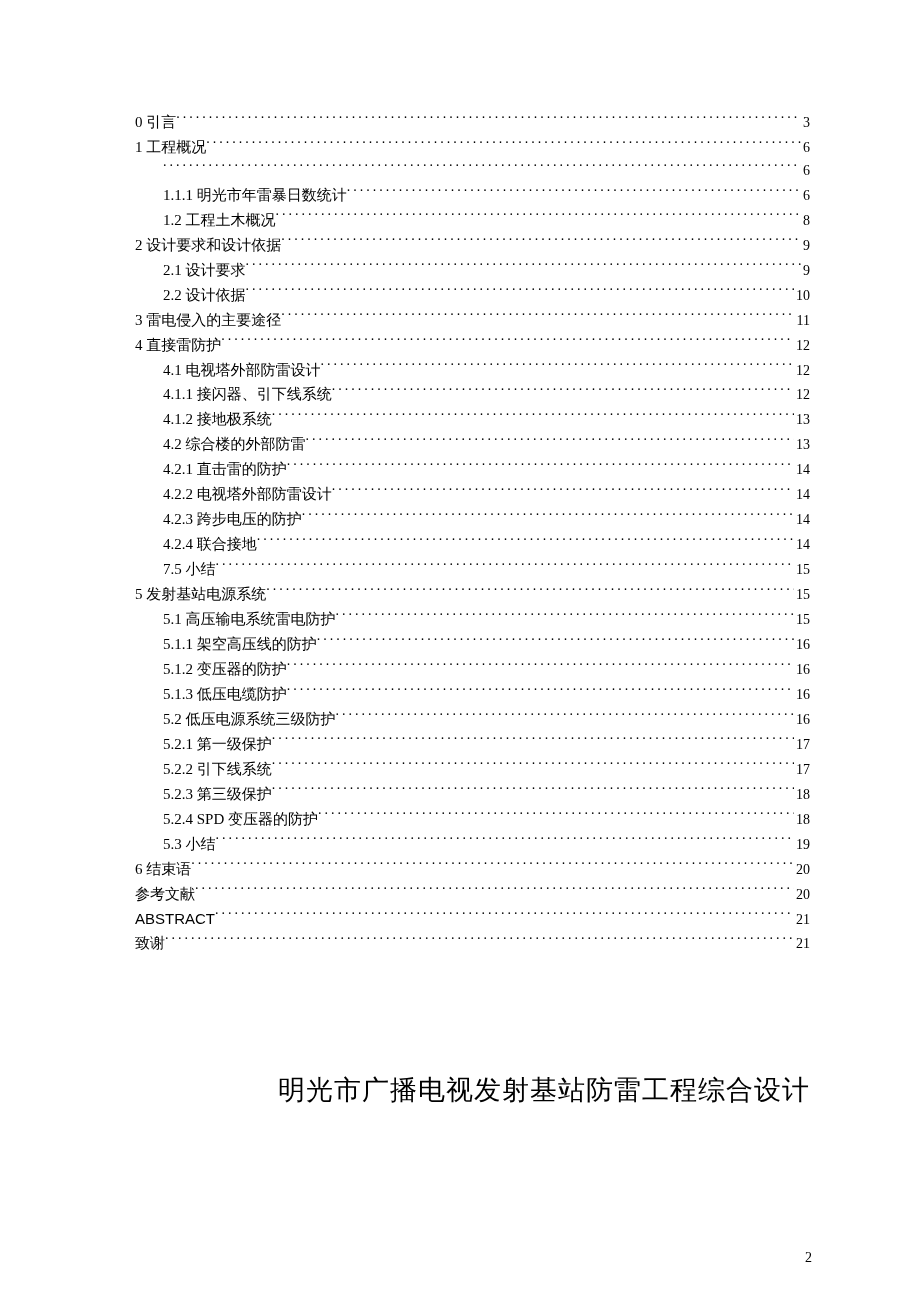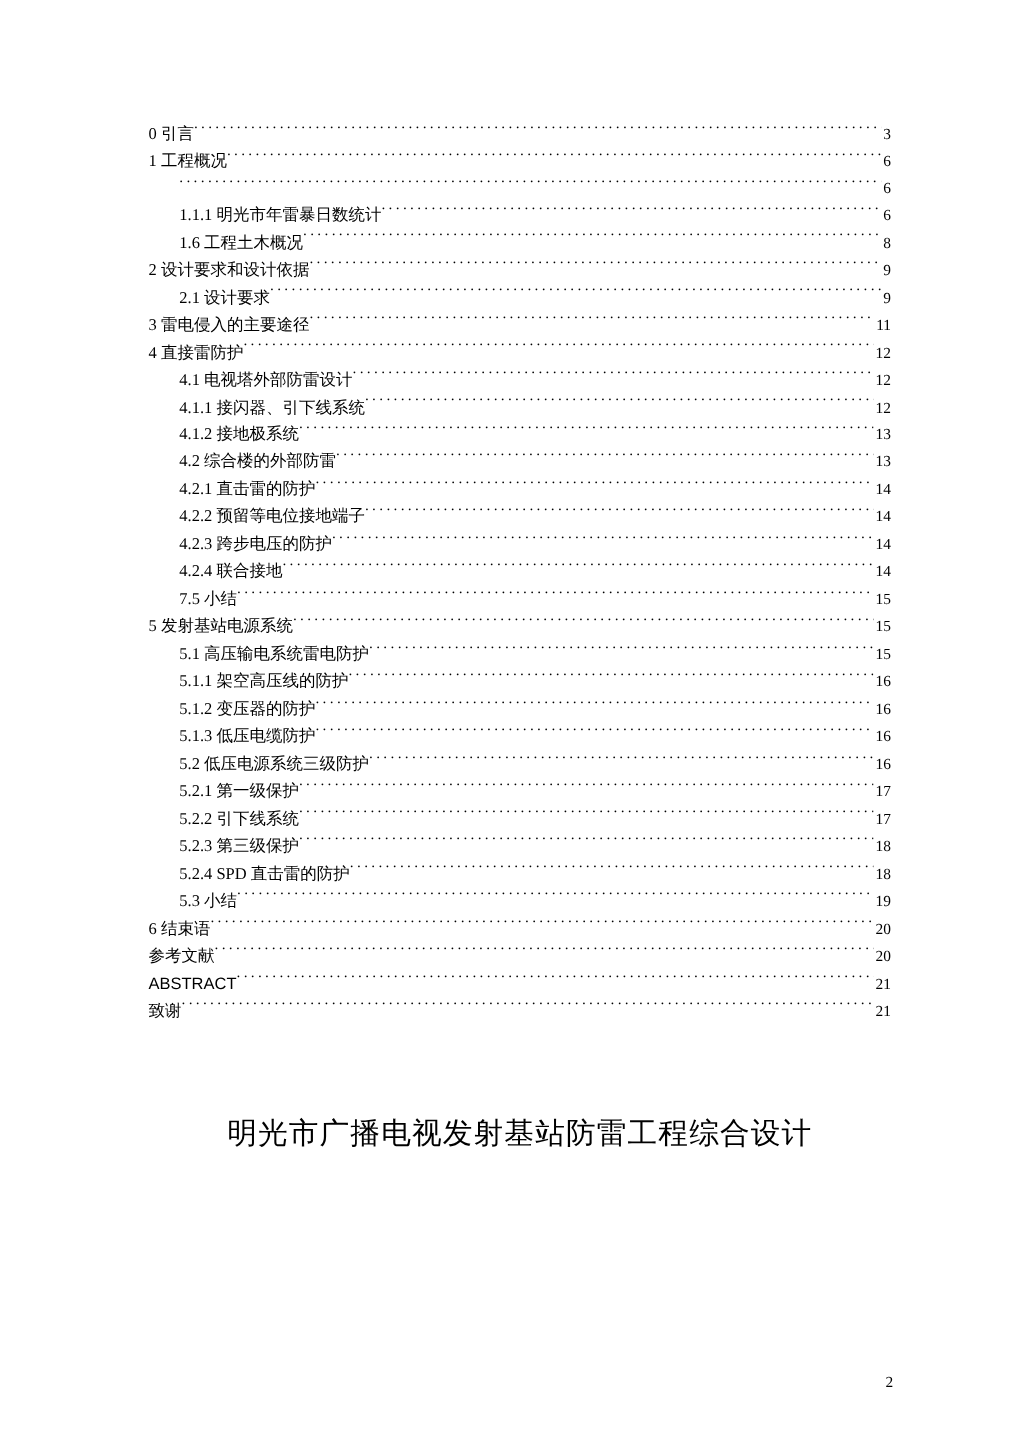--- a/index.html
+++ b/index.html
@@ -46,24 +46,24 @@
       font-family: "Times New Roman", serif;
       font-size: 14px;
     }
     .toc-page {
       flex: 0 0 auto;
       font-family: "Times New Roman", serif;
       font-size: 14px;
       padding-left: 2px;
     }
     .doc-title {
-      text-align: center;
+      text-align: right;
       font-size: 27px;
       font-weight: normal;
-      margin-top: 80px;
+      margin-top: 116px;
       letter-spacing: 1px;
       font-family: "SimSun", "宋体", serif;
     }
     .page-number {
       position: absolute;
       bottom: 36px;
       right: 108px;
       font-family: "Times New Roman", serif;
       font-size: 14px;
       color: #000;
@@ -88,34 +88,39 @@
       <div class="toc-entry indent-1">
         <span class="toc-leader"></span>
         <span class="toc-page">6</span>
       </div>
       <div class="toc-entry indent-1">
         <span class="toc-title">1.1.1 明光市年雷暴日数统计</span>
         <span class="toc-leader"></span>
         <span class="toc-page">6</span>
       </div>
       <div class="toc-entry indent-1">
-        <span class="toc-title">1.6  工程土木概况</span>
+        <span class="toc-title">1.2  工程土木概况</span>
         <span class="toc-leader"></span>
         <span class="toc-page">8</span>
       </div>
       <div class="toc-entry">
         <span class="toc-title">2 设计要求和设计依据</span>
         <span class="toc-leader"></span>
         <span class="toc-page">9</span>
       </div>
       <div class="toc-entry indent-1">
         <span class="toc-title">2.1 设计要求</span>
         <span class="toc-leader"></span>
         <span class="toc-page">9</span>
       </div>
+      <div class="toc-entry indent-1">
+        <span class="toc-title">2.2 设计依据</span>
+        <span class="toc-leader"></span>
+        <span class="toc-page">10</span>
+      </div>
       <div class="toc-entry">
         <span class="toc-title">3  雷电侵入的主要途径</span>
         <span class="toc-leader"></span>
         <span class="toc-page">11</span>
       </div>
       <div class="toc-entry">
         <span class="toc-title">4  直接雷防护</span>
         <span class="toc-leader"></span>
         <span class="toc-page">12</span>
       </div>
@@ -138,21 +143,21 @@
         <span class="toc-title">4.2 综合楼的外部防雷</span>
         <span class="toc-leader"></span>
         <span class="toc-page">13</span>
       </div>
       <div class="toc-entry indent-1">
         <span class="toc-title">4.2.1 直击雷的防护</span>
         <span class="toc-leader"></span>
         <span class="toc-page">14</span>
       </div>
       <div class="toc-entry indent-1">
-        <span class="toc-title">4.2.2 预留等电位接地端子</span>
+        <span class="toc-title">4.2.2 电视塔外部防雷设计</span>
         <span class="toc-leader"></span>
         <span class="toc-page">14</span>
       </div>
       <div class="toc-entry indent-1">
         <span class="toc-title">4.2.3 跨步电压的防护</span>
         <span class="toc-leader"></span>
         <span class="toc-page">14</span>
       </div>
       <div class="toc-entry indent-1">
         <span class="toc-title">4.2.4 联合接地</span>
@@ -203,21 +208,21 @@
         <span class="toc-title">5.2.2 引下线系统</span>
         <span class="toc-leader"></span>
         <span class="toc-page">17</span>
       </div>
       <div class="toc-entry indent-1">
         <span class="toc-title">5.2.3 第三级保护</span>
         <span class="toc-leader"></span>
         <span class="toc-page">18</span>
       </div>
       <div class="toc-entry indent-1">
-        <span class="toc-title">5.2.4  SPD 直击雷的防护</span>
+        <span class="toc-title">5.2.4  SPD 变压器的防护</span>
         <span class="toc-leader"></span>
         <span class="toc-page">18</span>
       </div>
       <div class="toc-entry indent-1">
         <span class="toc-title">5.3 小结</span>
         <span class="toc-leader"></span>
         <span class="toc-page">19</span>
       </div>
       <div class="toc-entry">
         <span class="toc-title">6 结束语</span>

